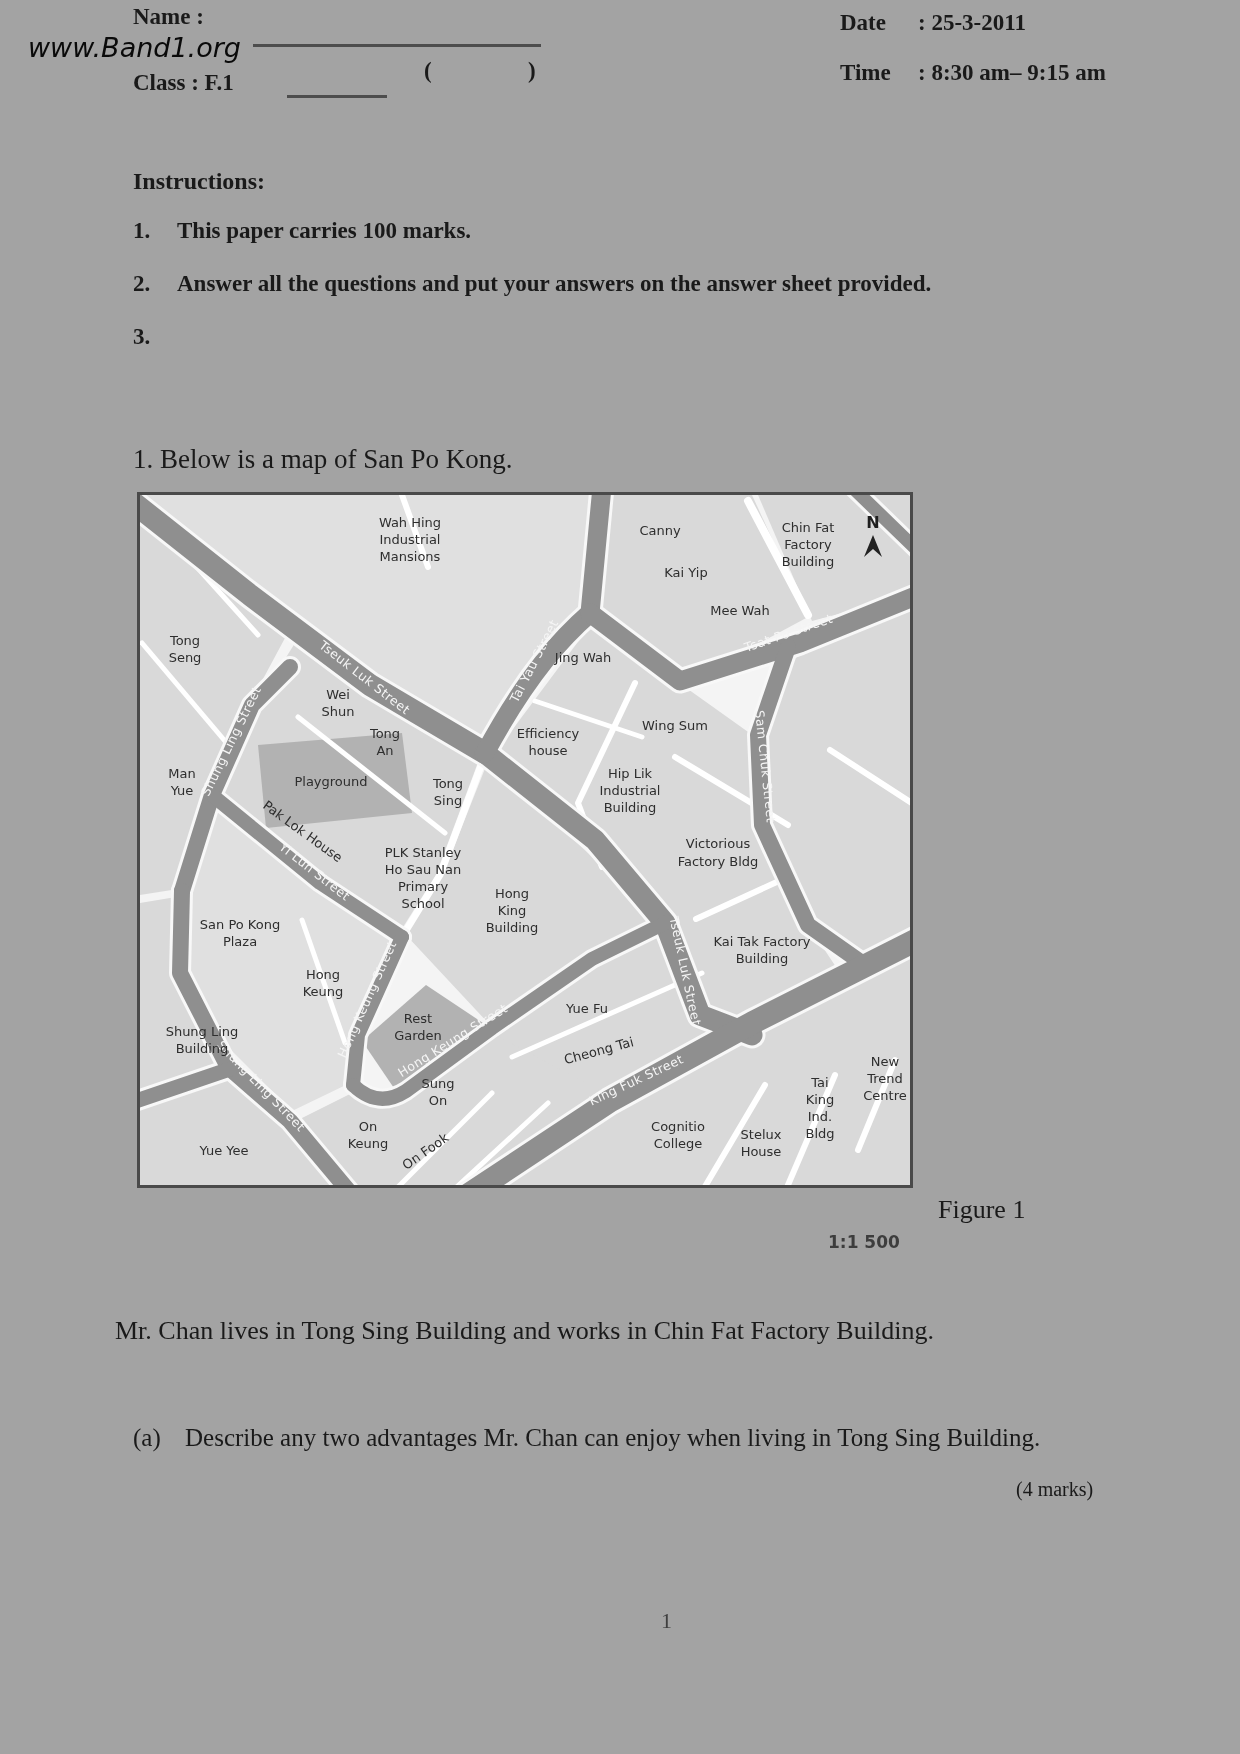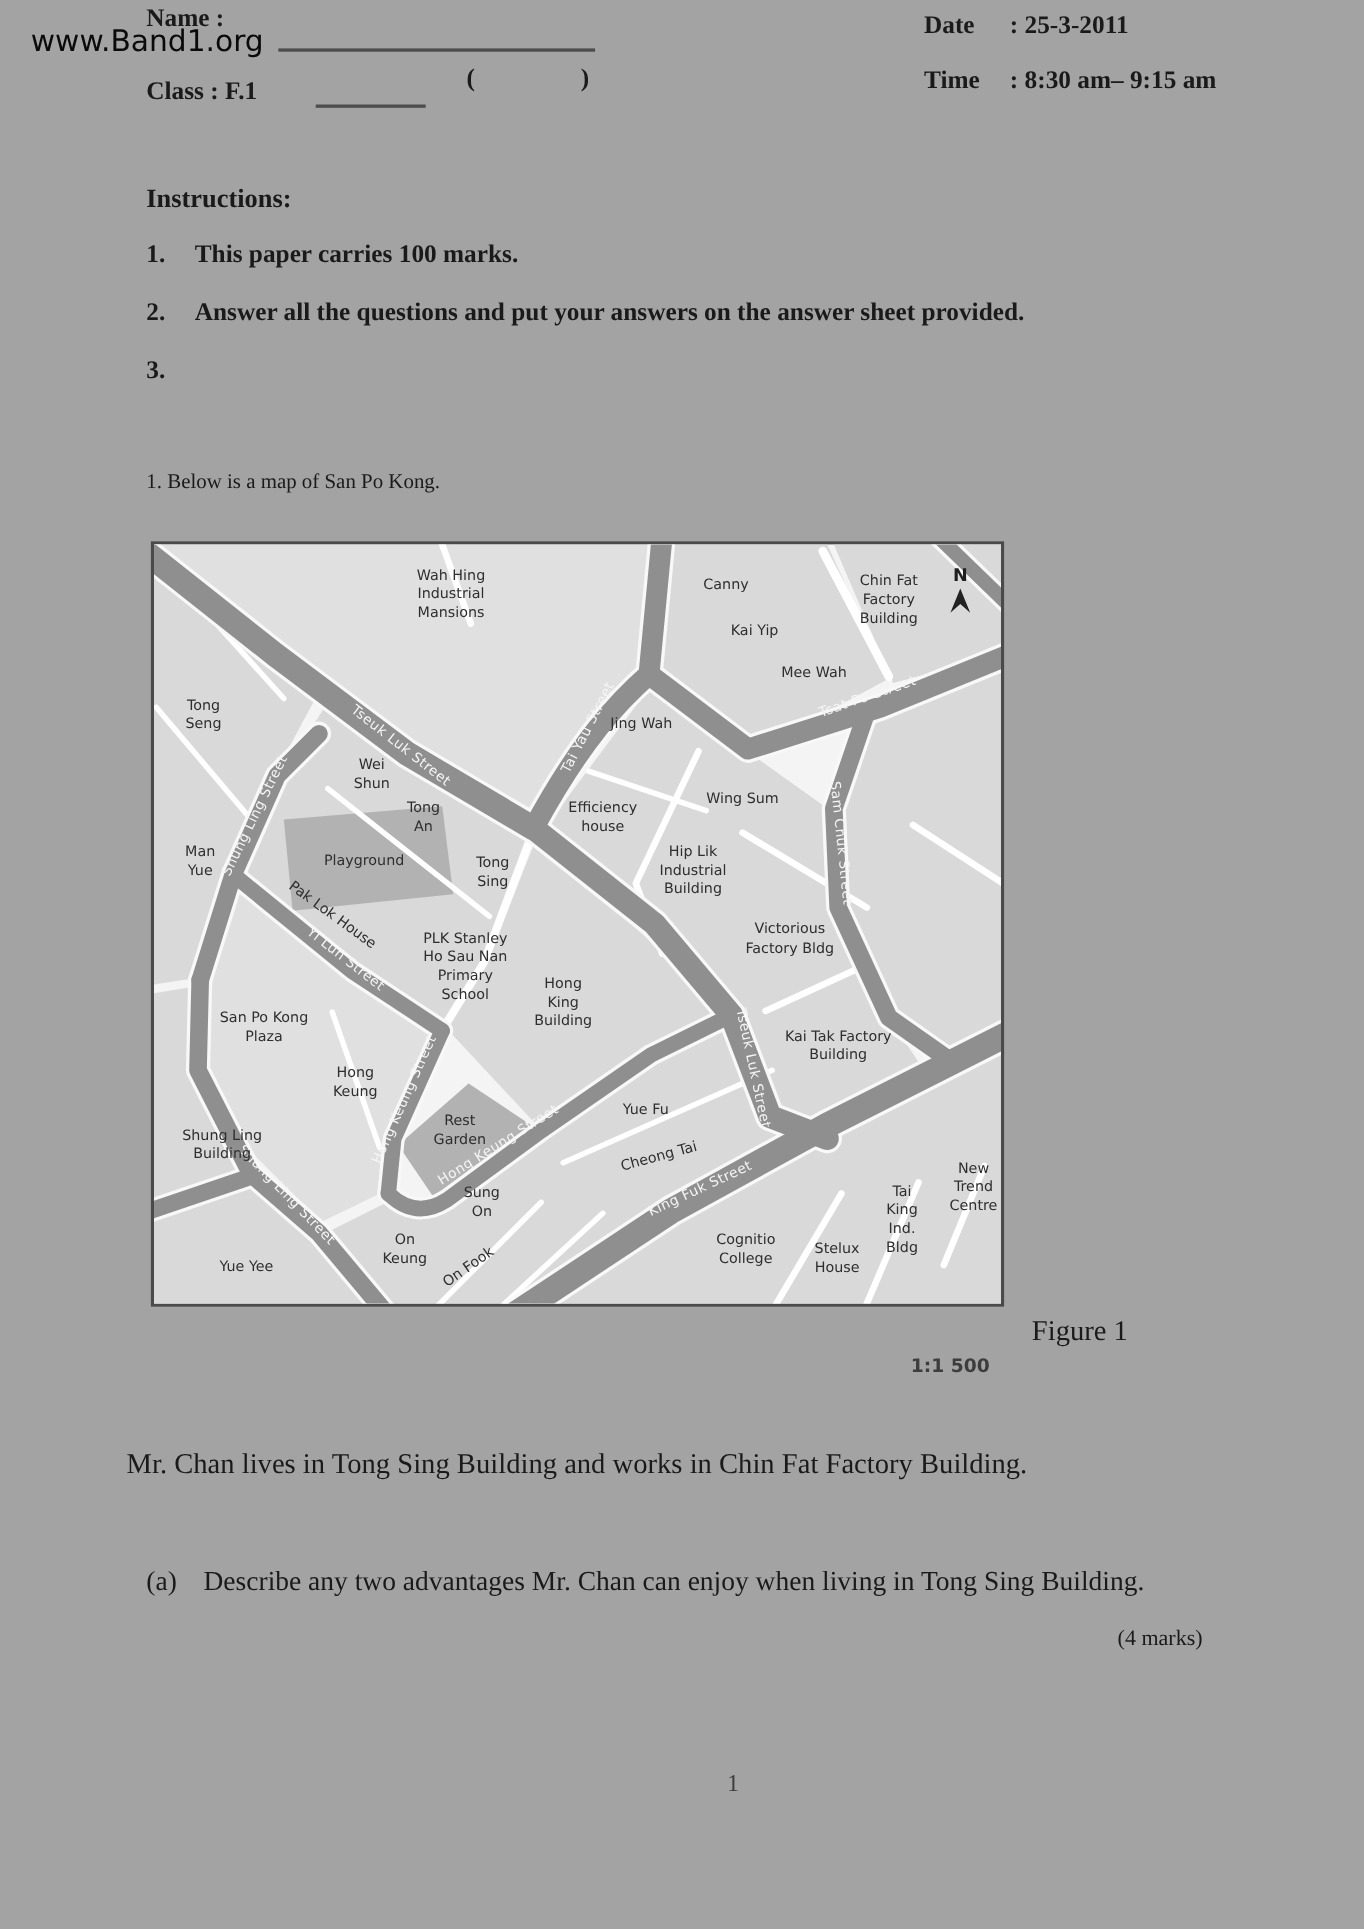--- a/index.html
+++ b/index.html
@@ -10,21 +10,21 @@
   }
   .abs { position:absolute; }
   .hdr { font-weight:bold; font-size:23px; white-space:nowrap; }
   .watermark { font-family:"DejaVu Sans", sans-serif; font-size:27px; color:#0a0a0a; }
   .uline { background:#4d4d4d; height:3px; }
   .kv { display:flex; font-weight:bold; font-size:23px; white-space:nowrap; }
   .kv .k { width:78px; }
   .inst-title { font-weight:bold; font-size:24px; }
   .inst-item { display:flex; font-weight:bold; font-size:23px; white-space:nowrap; }
   .inst-item .num { width:44px; }
-  .q-intro { font-size:19px; }
+  .q-intro { font-size:27px;margin-top:16px; }
   .map-frame {
     width:770px; height:690px; border:3px solid #4a4a4a; background:#f4f4f4;
   }
   .map-frame svg { display:block; }
   .scale-label { font-family:"DejaVu Sans", sans-serif; font-weight:bold; font-size:17px; color:#3d3d3d;margin-top:44px; }
   .fig-caption { font-size:26px; }
   .statement { font-size:26px; white-space:nowrap; }
   .part-a { display:flex; font-size:25px; white-space:nowrap; }
   .part-a .pa-label { width:52px; }
   .marks { font-size:20px; }
@@ -42,21 +42,21 @@
   .rd-u { stroke:#f8f8f8; fill:none; stroke-linecap:round; stroke-linejoin:round; }
   .rd   { stroke:#8f8f8f; fill:none; stroke-linecap:round; stroke-linejoin:round; }
 </style>
 </head>
 <body>
 
 <div class="page">
 
   <div class="abs hdr" style="left:133px; top:4px;">Name :</div>
   <div class="abs uline" style="left:253px; top:44px; width:288px;"></div>
-  <div class="abs watermark" style="left:28px; top:22px;">www.Band1.org</div>
+  <div class="abs watermark" style="left:28px; top:32px;font-style:italic;">www.Band1.org</div>
 
   <div class="abs hdr" style="left:133px; top:60px;margin-top:10px;">Class : F.1</div>
   <div class="abs uline" style="left:287px; top:95px; width:100px;"></div>
   <div class="abs hdr" style="left:424px; top:58px;">(</div>
   <div class="abs hdr" style="left:528px; top:58px;">)</div>
 
   <div class="abs kv" style="left:840px; top:10px;">
     <span class="k">Date</span>
     <span>: 25-3-2011</span>
   </div>

